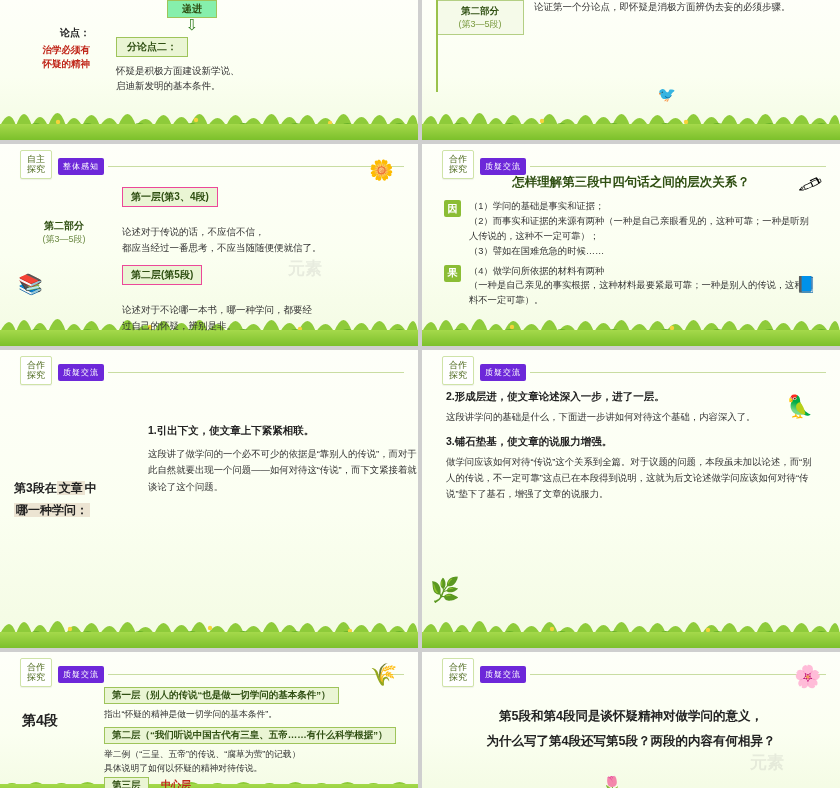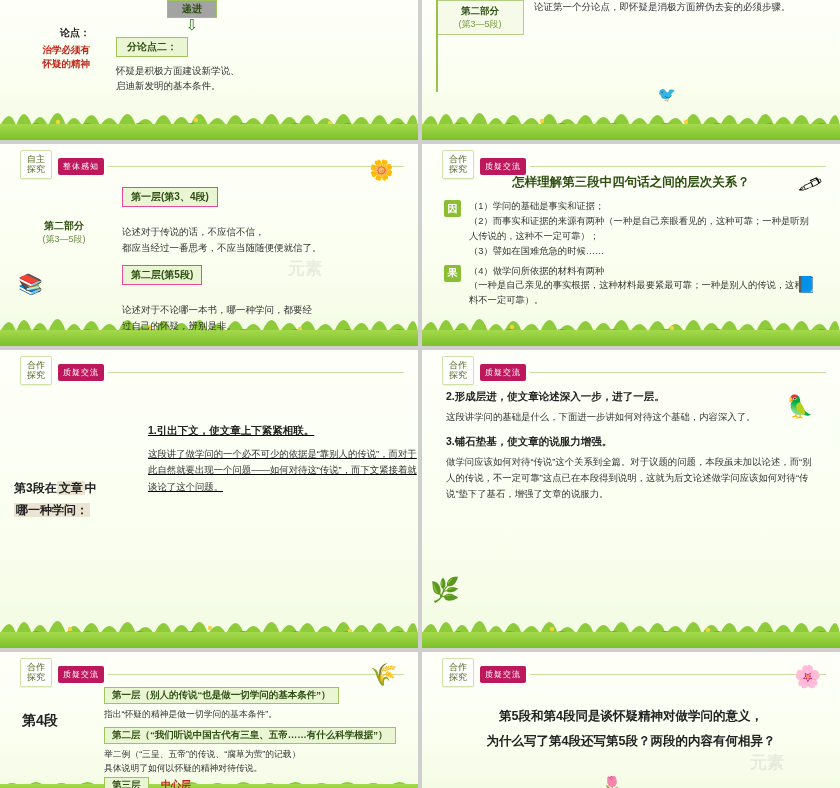--- a/index.html
+++ b/index.html
@@ -45,36 +45,36 @@
   }
   .tag{
     background:#ffffff;border:1px solid #cfe3a8;
     padding:3px 6px;line-height:1.15;text-align:center;
     font-size:9px;color:#4f6b1f;border-radius:2px;
     box-shadow:0 1px 1px rgba(0,0,0,.06);
     margin-left:12px;
   }
   .tag span{display:block;}
   .tag2{
-    background:#be185d;color:#fff;border:none;
+    background:#6d28d9;color:#fff;border:none;
     font-size:8px;padding:3px 5px;align-self:flex-start;margin-top:8px;
     border-radius:2px;letter-spacing:1px;
   }
 
   .h-title{
     font-size:12.5px;font-weight:bold;color:#2f4f12;text-align:center;
   }
 
   
   .s1 .leftcol{position:absolute;left:4px;top:2px;width:86px;text-align:right;margin-top:24px;}
   .s1 .leftcol .t1{font-size:10px;font-weight:bold;color:#222;}
   .s1 .leftcol .t2{font-size:9.5px;color:#c0271a;font-weight:bold;line-height:1.5;margin-top:3px;}
   .s1 .arrowbox{position:absolute;left:132px;top:-2px;width:120px;text-align:center;}
   .s1 .arrowbox .lbl{
-    display:inline-block;background:#a3a3a3;border:1px solid #9ec45a;
+    display:inline-block;background:#86efac;border:1px solid #9ec45a;
     font-size:10px;font-weight:bold;color:#2f4f12;padding:1px 14px;
   }
   .s1 .arrowglyph{font-size:15px;color:#2f7d1e;line-height:1;margin-top:-1px;}
   .s1 .subbox{position:absolute;left:116px;top:36px;}
   .s1 .subtag{
     display:inline-block;background:#eaf5d4;border:1px solid #9ec45a;
     font-size:10px;font-weight:bold;color:#2f4f12;padding:2px 10px;
   }
   .s1 .subtxt{font-size:9.5px;color:#333;line-height:1.6;margin-top:6px;}
 
@@ -109,21 +109,21 @@
     border-radius:2px;margin-top:1px;
   }
   .s4 .lines{flex:1;font-size:9.3px;color:#333;line-height:1.6;}
 
   
   .s5 .lefttitle{
     position:absolute;left:14px;top:128px;width:118px;
     font-size:12px;font-weight:bold;color:#222;line-height:1.8;
   }
   .s5 .hl{background:#ece4d2;padding:0 2px;}
-  .s5 .right{position:absolute;left:148px;top:74px;right:0;text-decoration:underline;}
+  .s5 .right{position:absolute;left:148px;top:74px;right:0;}
   .s5 .rt{font-size:10.5px;font-weight:bold;color:#222;}
   .s5 .rp{font-size:9.4px;color:#333;line-height:1.75;margin-top:8px;}
 
   
   .s6 .blk{margin-bottom:10px;}
   .s6 .bt{font-size:10.5px;font-weight:bold;color:#222;margin-bottom:5px;}
   .s6 .bp{font-size:9.4px;color:#333;line-height:1.7;}
 
   
   .s7 .seg{position:absolute;left:104px;}

